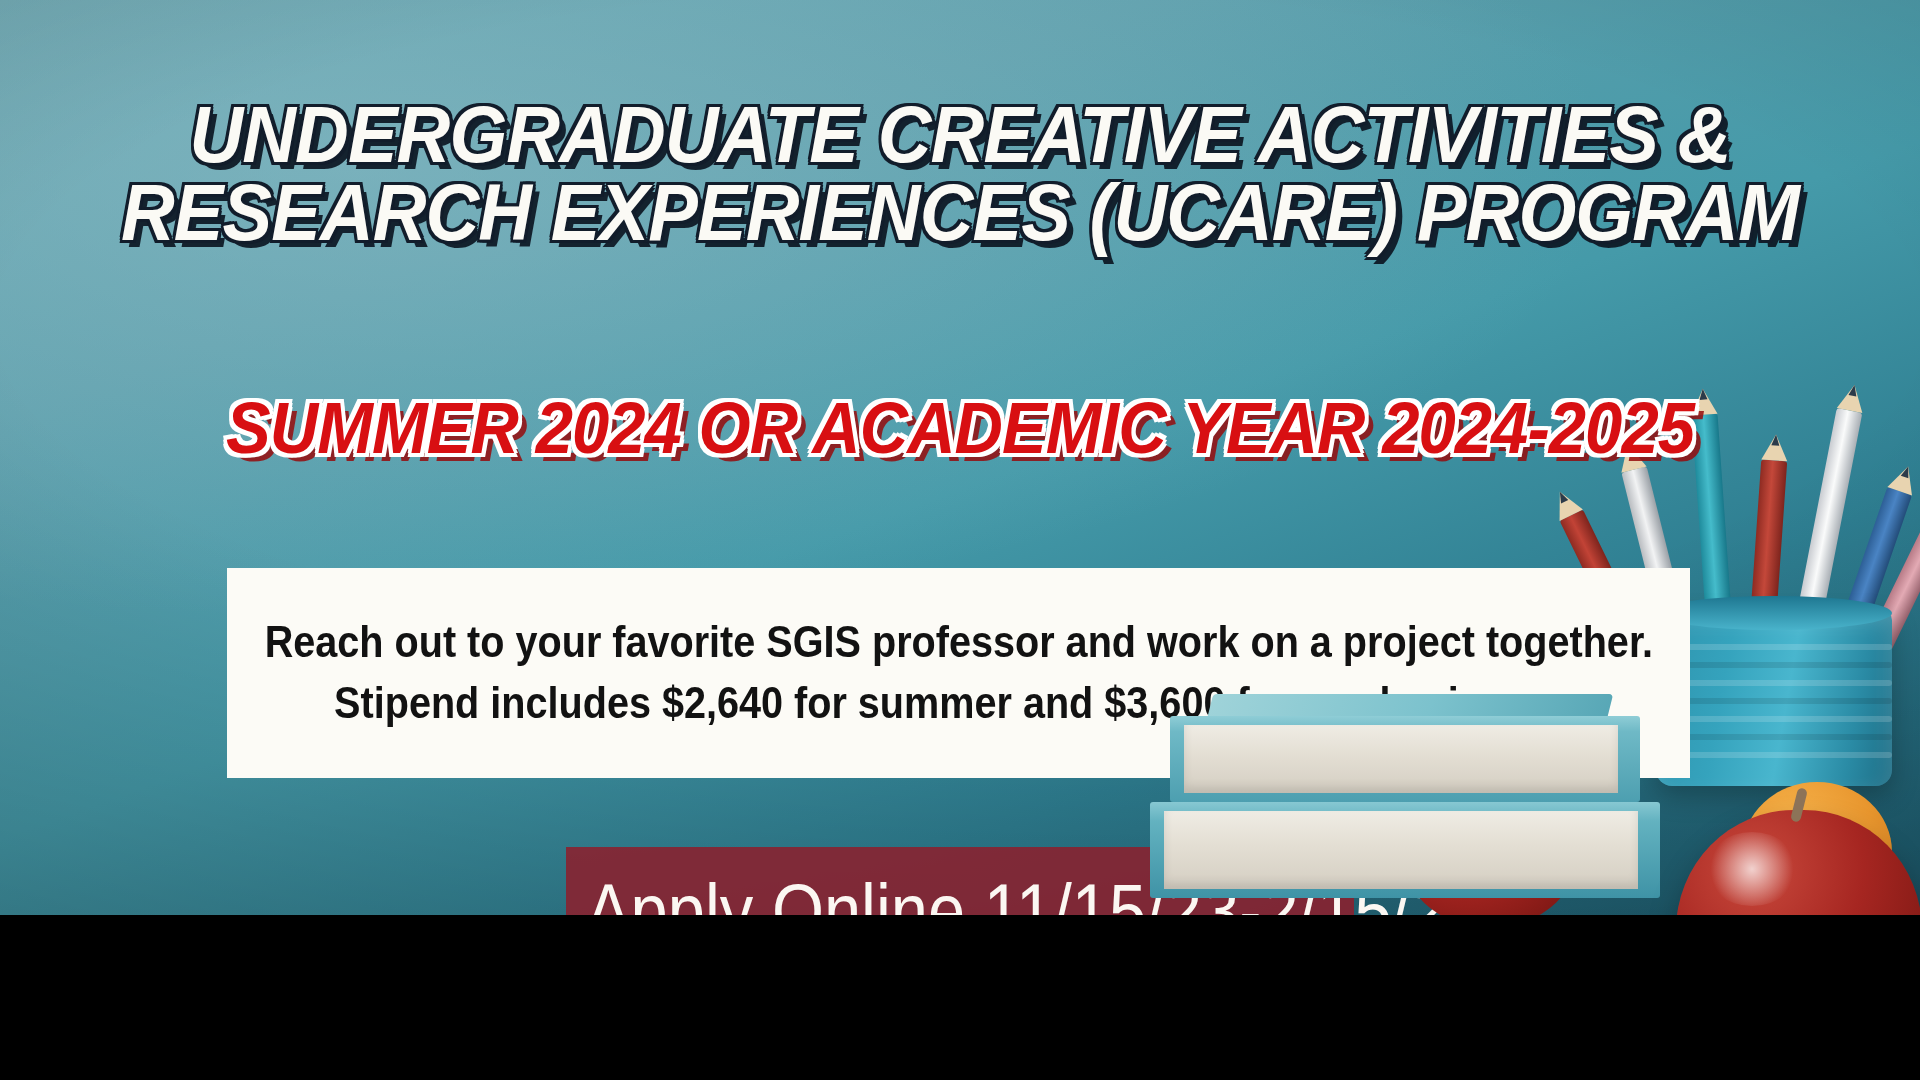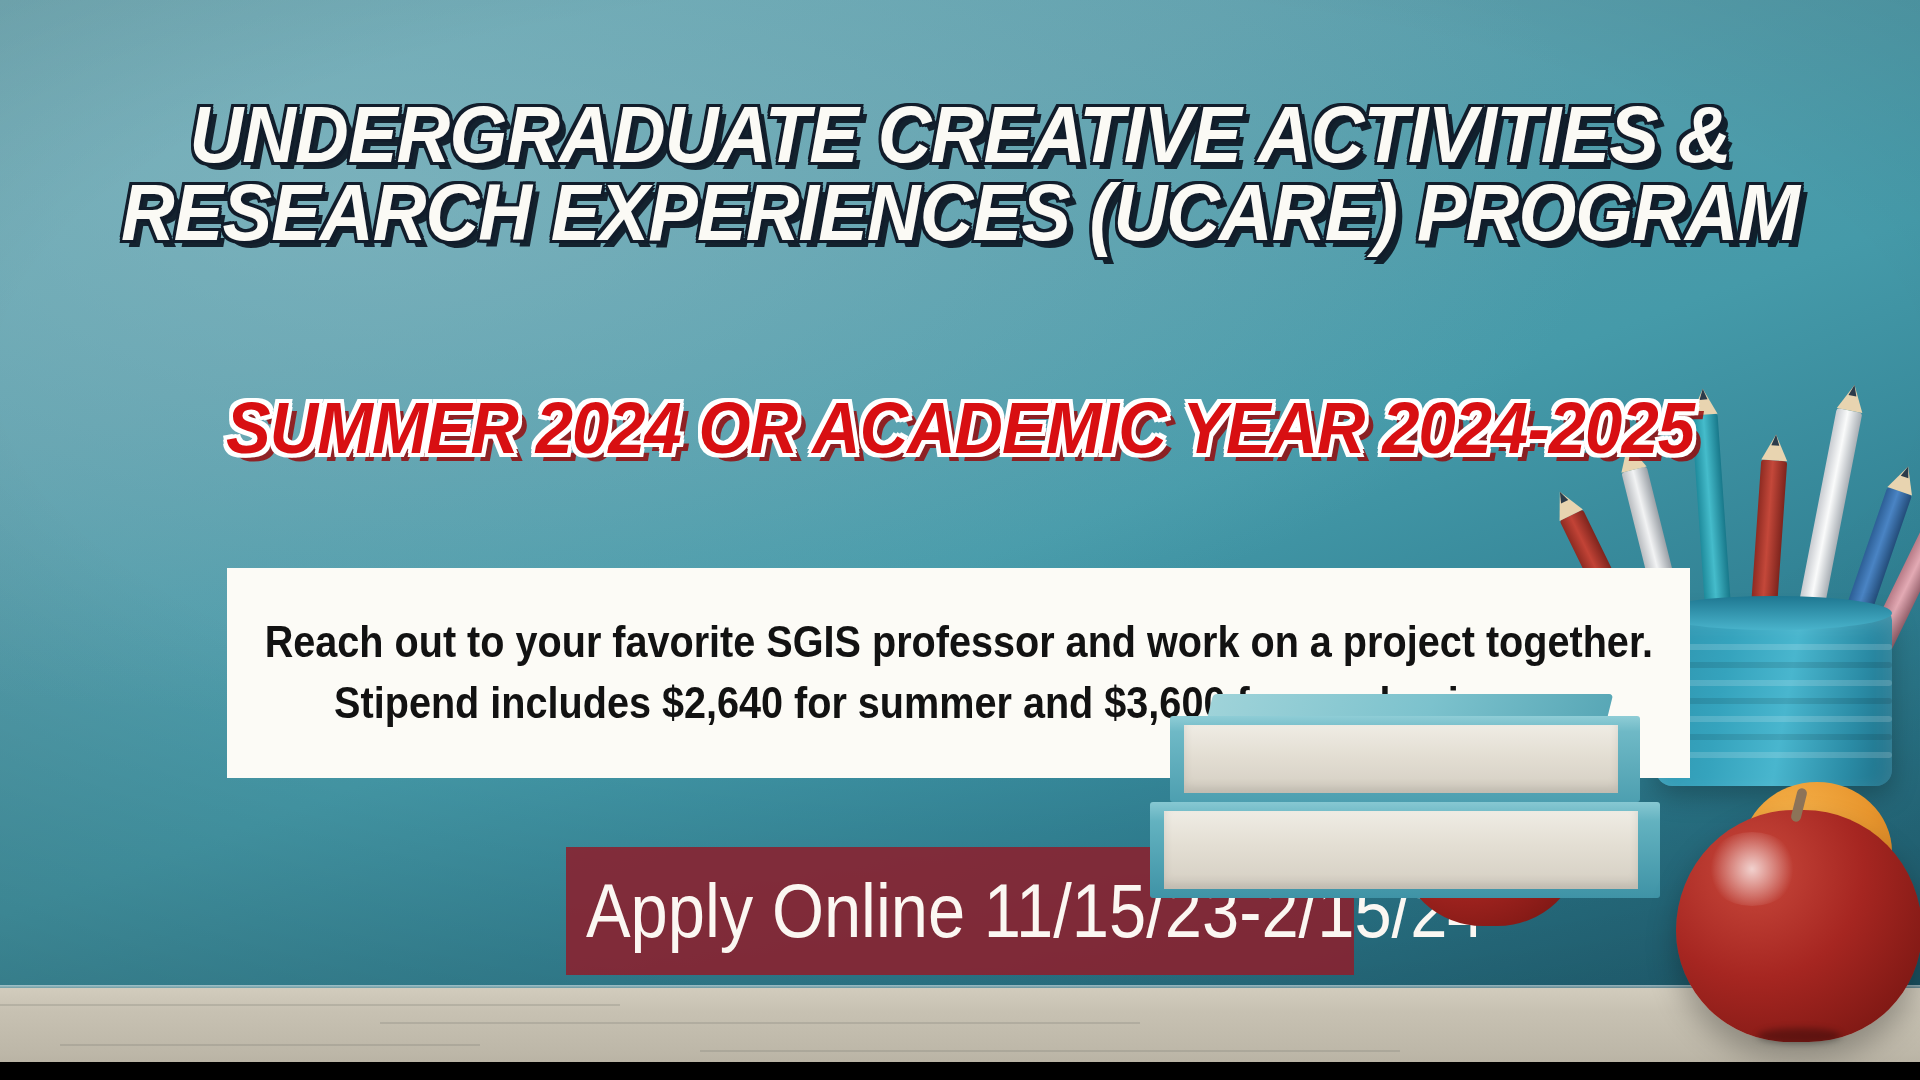--- a/index.html
+++ b/index.html
@@ -1,19 +1,19 @@
 <!DOCTYPE html>
 <html><head>
 <meta charset="utf-8">
 <style>
   * { margin:0; padding:0; box-sizing:border-box; }
   html,body { width:1920px; height:1080px; overflow:hidden; background:#000; }
 
   .poster{
-    position:relative; width:1920px; height:1062px; overflow:hidden;
+    position:relative; width:1920px; height:915px; overflow:hidden;
     font-family:"Liberation Sans", sans-serif;
   }
 
   
   .wall{
     position:absolute; inset:0;
     background:
       radial-gradient(120% 90% at 18% 18%, rgba(140,190,200,.55) 0%, rgba(140,190,200,0) 55%),
       linear-gradient(160deg,#6ba6b0 0%, #5e9fac 26%, #459aa9 52%, #2e7e91 74%, #1d5b6e 100%);
   }

